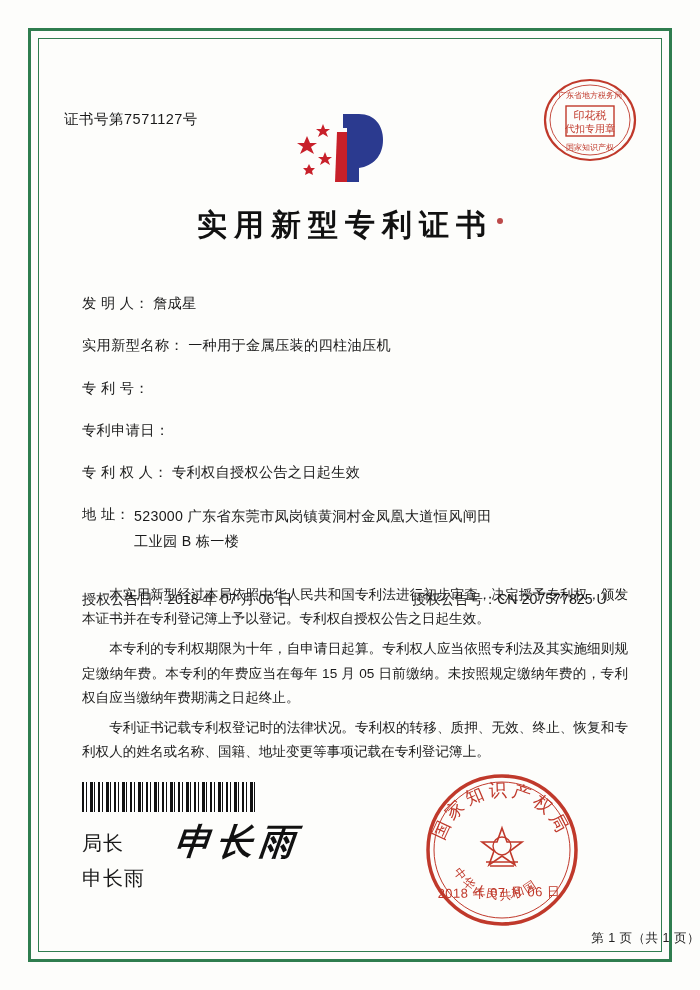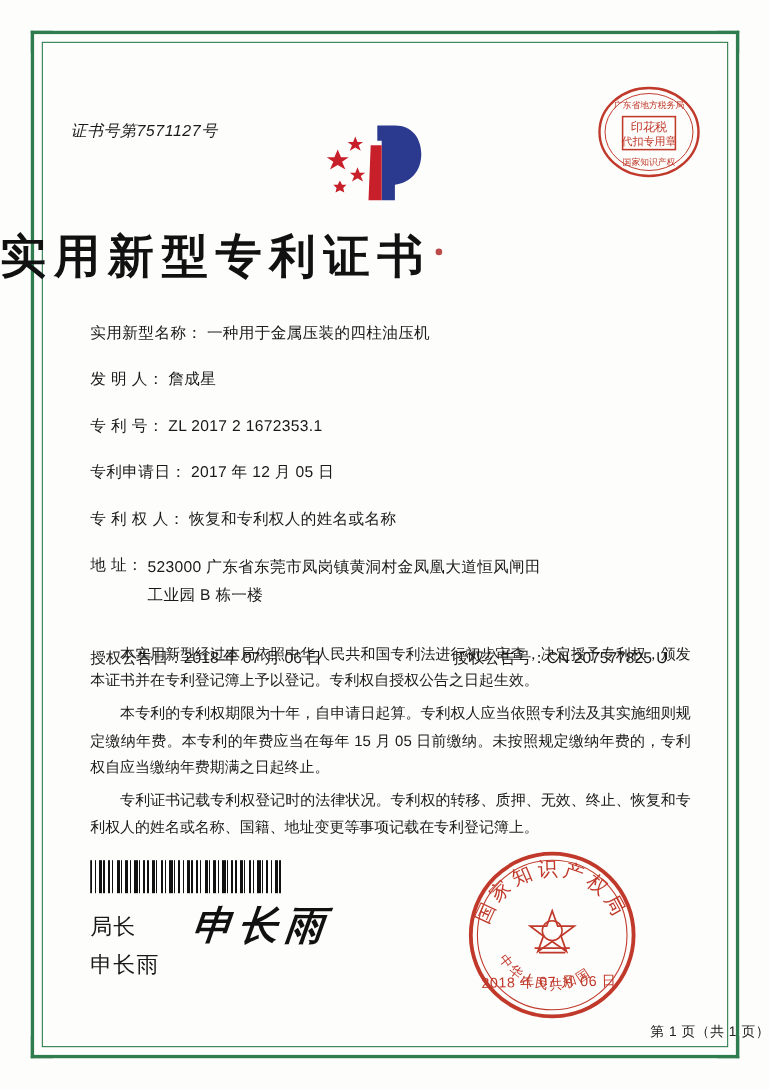--- a/index.html
+++ b/index.html
@@ -53,21 +53,20 @@
   .corner.br { right: 28px; bottom: 28px; border-left: none;  border-top: none; }
 
   
   .cert-no {
     position: absolute;
     left: 64px;
     top: 110px;
     font-size: 14.5px;
     letter-spacing: 0.5px;
     color: #1a1a1a;
-    font-style: italic;
   }
 
   .logo {
     position: absolute;
     left: 50%;
     top: 108px;
     transform: translateX(-50%);
     width: 130px;
     height: 78px;
   }
@@ -78,24 +77,24 @@
     top: 72px;
     width: 96px;
     height: 96px;
   }
 
   .main-title {
     position: absolute;
     left: 0;
     right: 0;
     top: 205px;
-    text-align: left;
+    text-align: center;
     font-family: "DejaVu Serif", "Liberation Serif", serif;
     font-weight: bold;
-    font-size: 42px;
+    font-size: 30px;
     letter-spacing: 7px;
     color: #111;
   }
   .title-dot {
     display: inline-block;
     width: 6px;
     height: 6px;
     border-radius: 50%;
     background: #b02a2a;
     vertical-align: super;
@@ -259,42 +258,40 @@
     </svg>
   </div>
 
   <div class="main-title">
     <span>实用新型专利证书</span><span class="title-dot"></span>
   </div>
 
   <div class="fields">
 
     <div class="row">
+      <span class="label">发 明 人：</span>
+      <span class="value">詹成星</span>
+    </div>
+
+    <div class="row">
       <span class="label">实用新型名称：</span>
       <span class="value">一种用于金属压装的四柱油压机</span>
     </div>
 
     <div class="row">
-      <span class="label">发 明 人：</span>
-      <span class="value">詹成星</span>
-    </div>
-
-    <div class="row">
       <span class="label">专 利 号：</span>
-      <span class="value">ZL 2017 2 1672353.1</span>
     </div>
 
     <div class="row">
       <span class="label">专利申请日：</span>
-      <span class="value">2017 年 12 月 05 日</span>
     </div>
 
     <div class="row">
       <span class="label">专 利 权 人：</span>
-      <span class="value">恢复和专利权人的姓名或名称</span>
+      <span class="value">专利权自授权公告之日起生效</span>
     </div>
 
     <div class="row addr">
       <span class="label">地 址：</span>
       <span class="value">
         <span>523000  广东省东莞市凤岗镇黄洞村金凤凰大道恒风闸田</span><br>
         <span>工业园 B 栋一楼</span>
       </span>
     </div>
 

